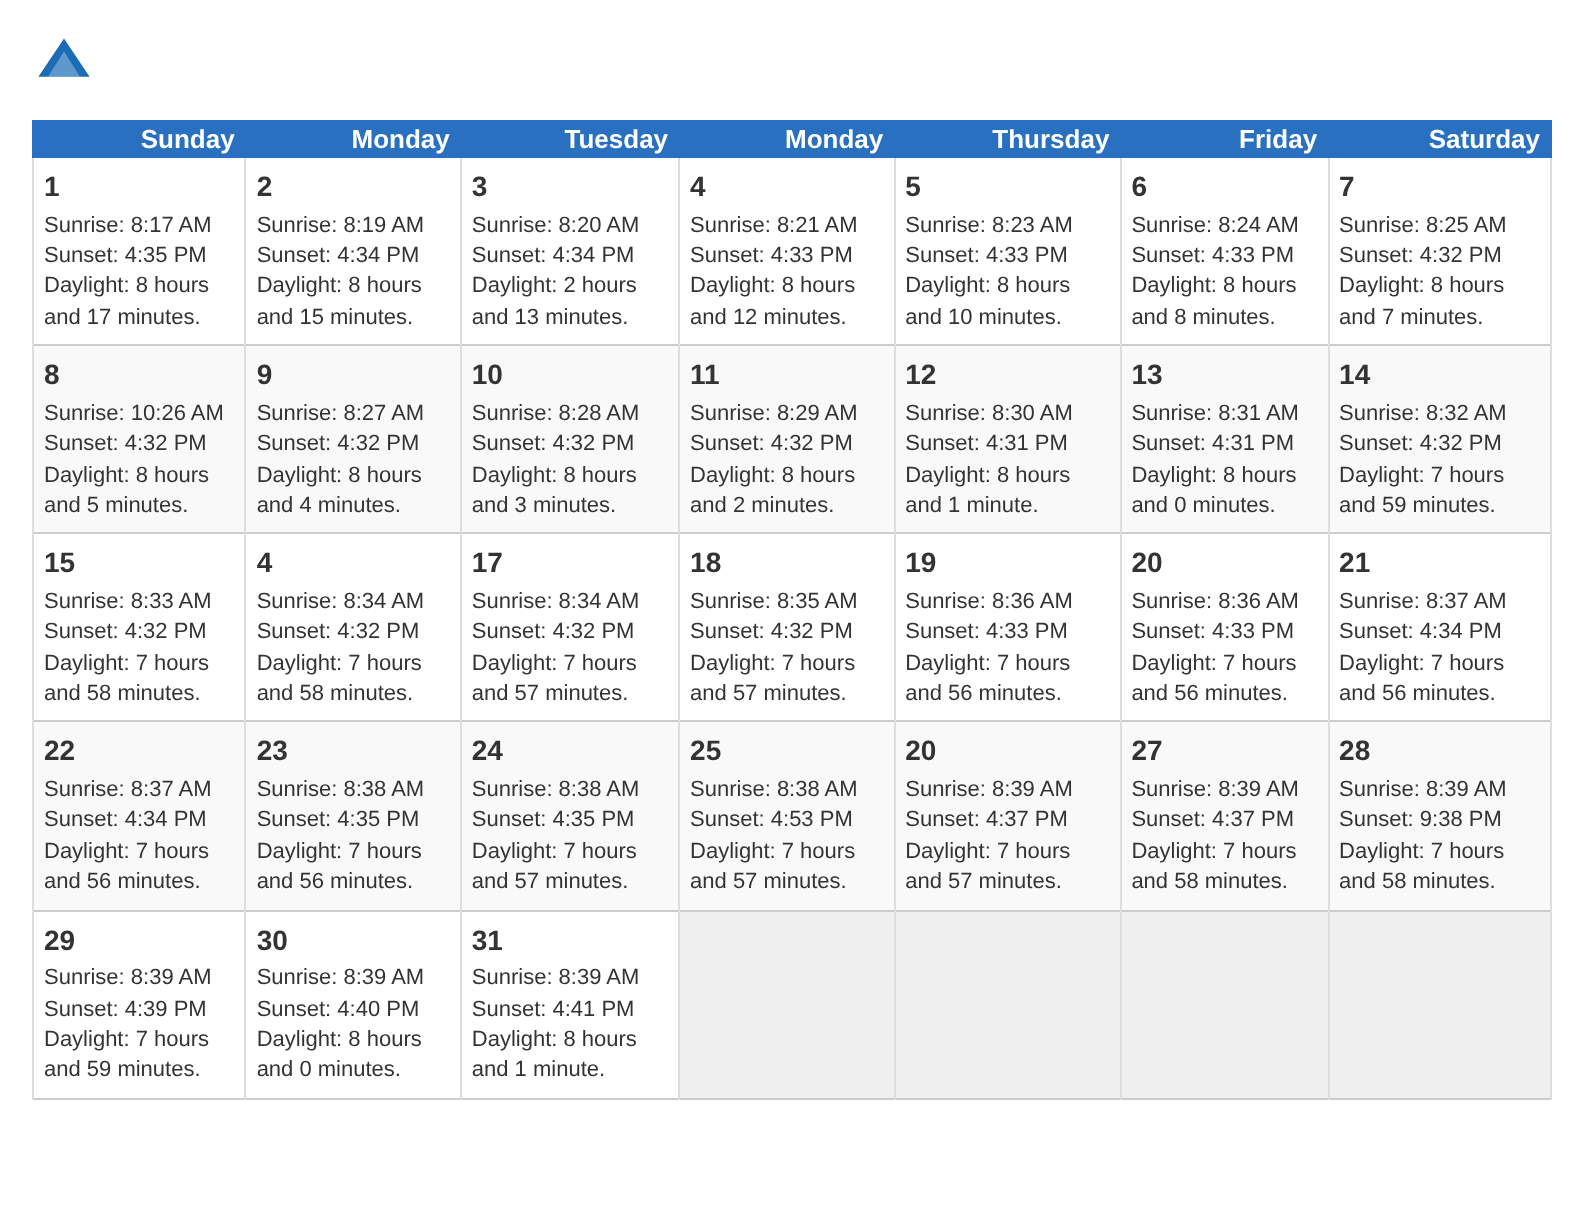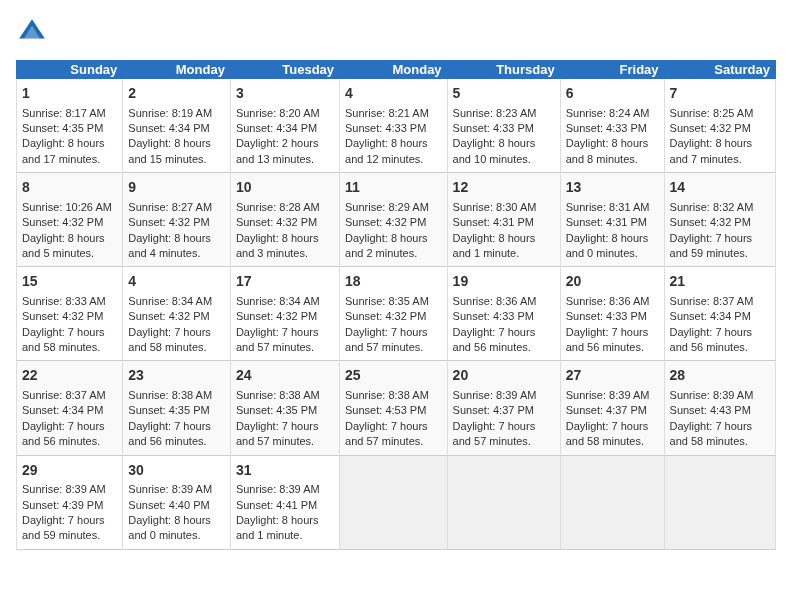--- a/index.html
+++ b/index.html
@@ -146,21 +146,21 @@
         <td><span class="day-num">20</span><span>Sunrise: 8:36 AM</span><br><span>Sunset: 4:33 PM</span><br><span>Daylight: 7 hours and 56 minutes.</span></td>
         <td><span class="day-num">21</span><span>Sunrise: 8:37 AM</span><br><span>Sunset: 4:34 PM</span><br><span>Daylight: 7 hours and 56 minutes.</span></td>
       </tr>
       <tr>
         <td><span class="day-num">22</span><span>Sunrise: 8:37 AM</span><br><span>Sunset: 4:34 PM</span><br><span>Daylight: 7 hours and 56 minutes.</span></td>
         <td><span class="day-num">23</span><span>Sunrise: 8:38 AM</span><br><span>Sunset: 4:35 PM</span><br><span>Daylight: 7 hours and 56 minutes.</span></td>
         <td><span class="day-num">24</span><span>Sunrise: 8:38 AM</span><br><span>Sunset: 4:35 PM</span><br><span>Daylight: 7 hours and 57 minutes.</span></td>
         <td><span class="day-num">25</span><span>Sunrise: 8:38 AM</span><br><span>Sunset: 4:53 PM</span><br><span>Daylight: 7 hours and 57 minutes.</span></td>
         <td><span class="day-num">20</span><span>Sunrise: 8:39 AM</span><br><span>Sunset: 4:37 PM</span><br><span>Daylight: 7 hours and 57 minutes.</span></td>
         <td><span class="day-num">27</span><span>Sunrise: 8:39 AM</span><br><span>Sunset: 4:37 PM</span><br><span>Daylight: 7 hours and 58 minutes.</span></td>
-        <td><span class="day-num">28</span><span>Sunrise: 8:39 AM</span><br><span>Sunset: 4:43 PM</span><br><span>Daylight: 7 hours and 58 minutes.</span></td>
+        <td><span class="day-num">28</span><span>Sunrise: 8:39 AM</span><br><span>Sunset: 9:38 PM</span><br><span>Daylight: 7 hours and 58 minutes.</span></td>
       </tr>
       <tr>
         <td><span class="day-num">29</span><span>Sunrise: 8:39 AM</span><br><span>Sunset: 4:39 PM</span><br><span>Daylight: 7 hours and 59 minutes.</span></td>
         <td><span class="day-num">30</span><span>Sunrise: 8:39 AM</span><br><span>Sunset: 4:40 PM</span><br><span>Daylight: 8 hours and 0 minutes.</span></td>
         <td><span class="day-num">31</span><span>Sunrise: 8:39 AM</span><br><span>Sunset: 4:41 PM</span><br><span>Daylight: 8 hours and 1 minute.</span></td>
         <td class="empty"></td>
         <td class="empty"></td>
         <td class="empty"></td>
         <td class="empty"></td>
       </tr>

